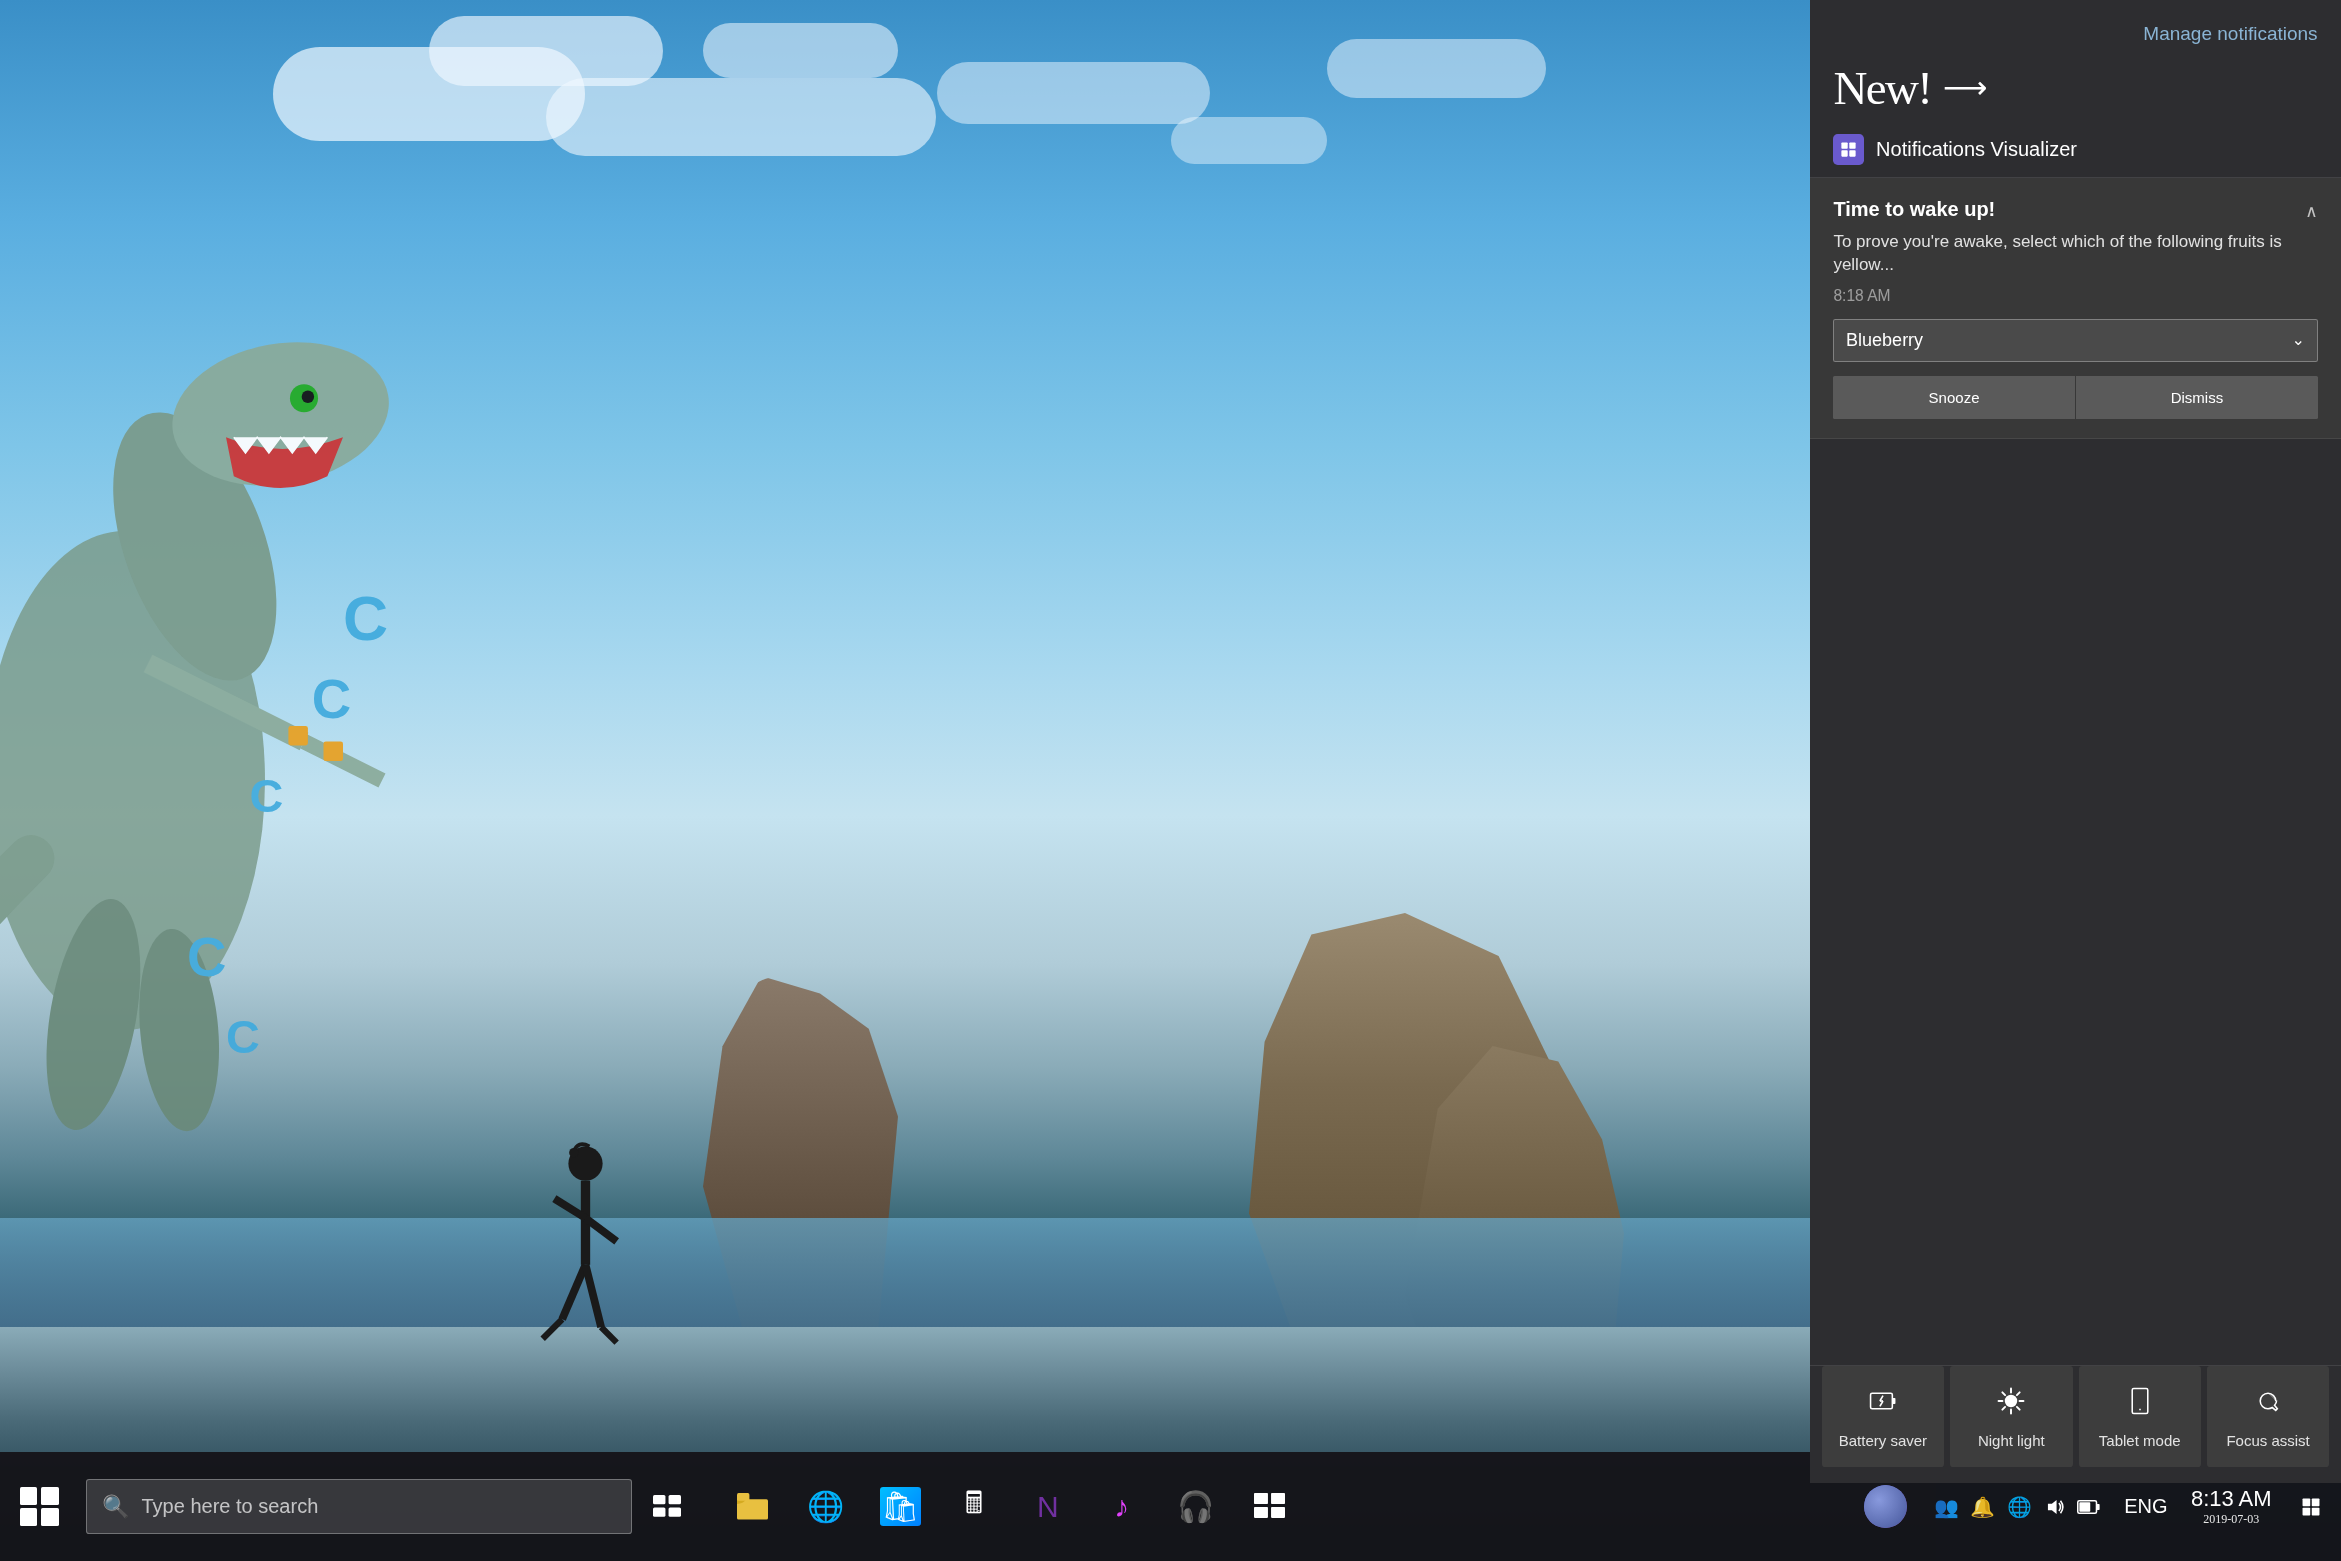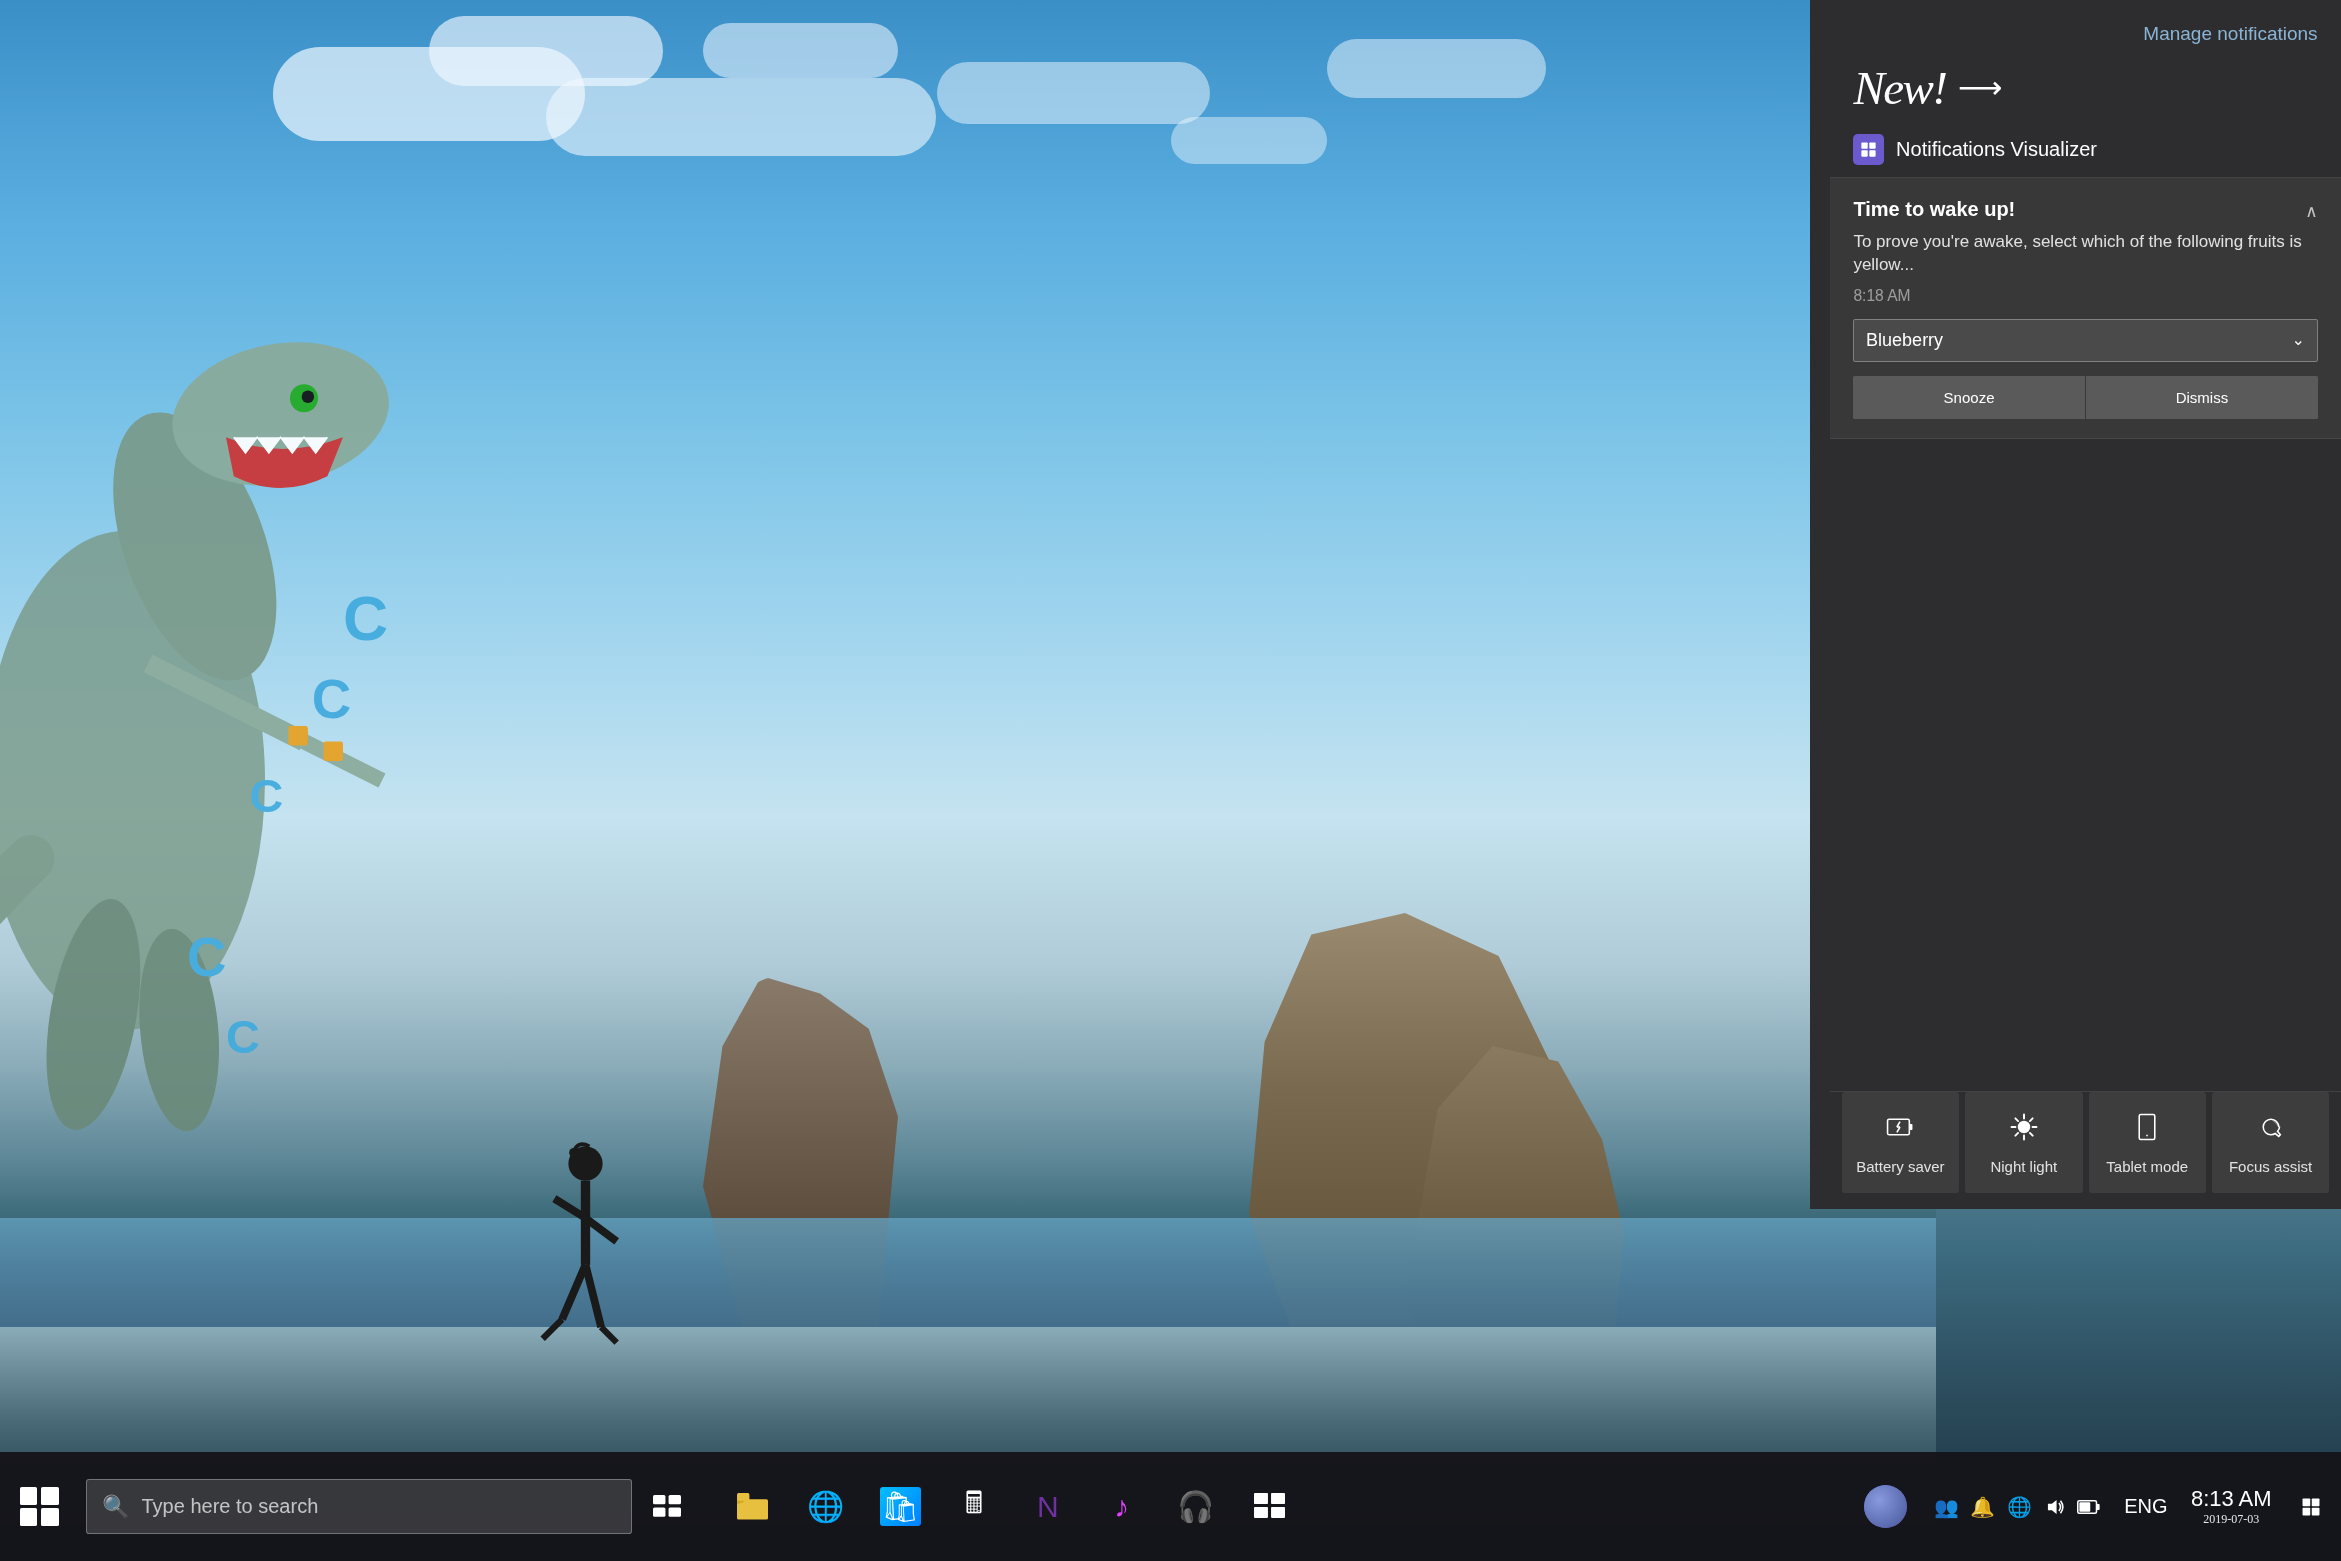--- a/index.html
+++ b/index.html
@@ -278,26 +278,25 @@
       background: radial-gradient(circle at 35% 35%, #8899dd, #445599);
       border-radius: 50%;
     }
 
     
     #action-center {
       position: absolute;
       top: 0;
       right: 0;
       width: 531px;
-      height: 1209px;
+      height: 1483px;
       background: #2d2d30;
       z-index: 200;
       display: flex;
       flex-direction: column;
-      padding-left: 20px;
     }
 
     
     .notif-header {
       display: flex;
       justify-content: flex-end;
       padding: 23.4px 23.4px 7.8px;
     }
     .manage-notif-btn {
       color: #8ab4d4;
@@ -308,21 +307,20 @@
 
     
     .new-badge-area {
       display: flex;
       align-items: center;
       padding: 7.8px 23.4px 15.6px;
     }
     .new-handwriting {
       font-size: 47px;
       color: white;
-      font-style: italic;
       font-weight: 300;
       letter-spacing: -1.6px;
       margin-right: 3.9px;
       font-family: 'Segoe UI', cursive;
     }
     .arrow-right {
       font-size: 31px;
       color: white;
       margin: 0 7.8px;
     }

